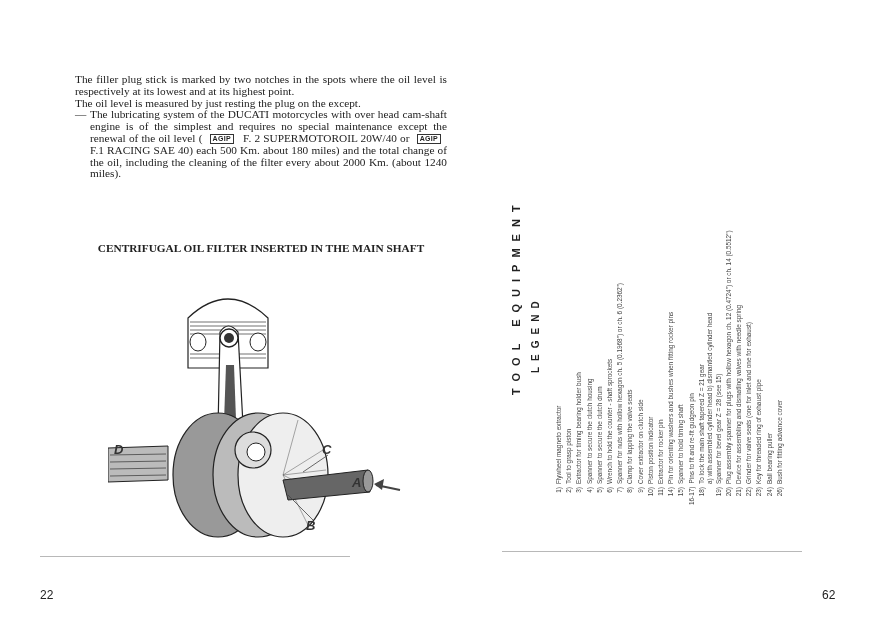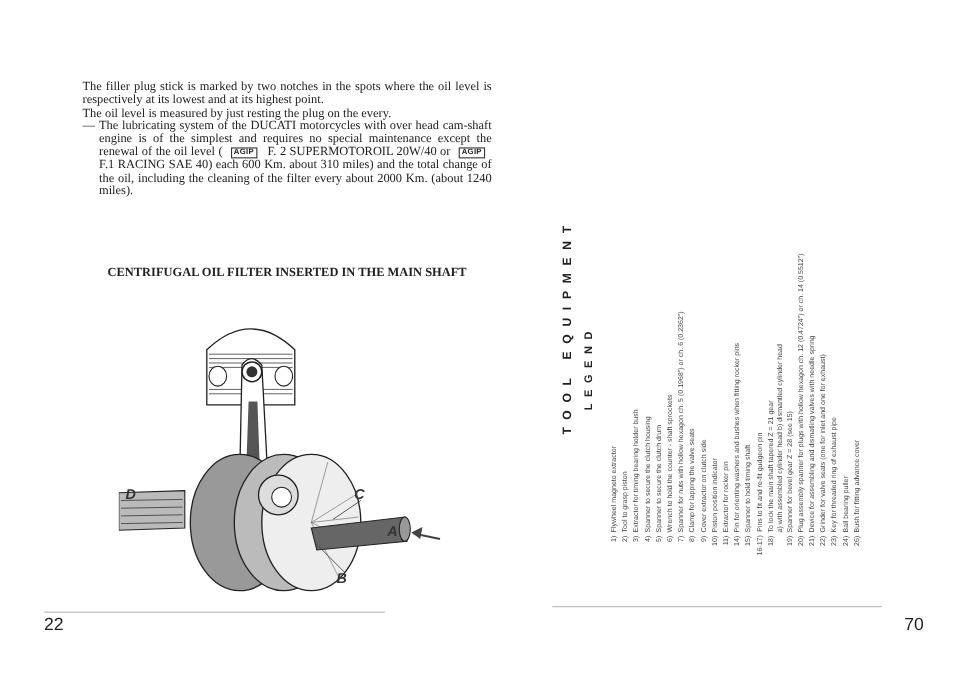--- a/index.html
+++ b/index.html
@@ -32,21 +32,21 @@
     }
 
     .figure { position: absolute; left: 108px; top: 270px; width: 300px; height: 280px; }
     .fig-label {
       position: absolute; font-family: "Liberation Sans", sans-serif; font-style: italic;
       font-weight: bold; font-size: 13px; color: #333;
     }
 
     .footer-rule { position: absolute; height: 1px; background: #b8b8b8; }
     .page-number {
-      position: absolute; top: 560px; font-family: "Liberation Sans", sans-serif; font-size: 16px; color: #222;
+      position: absolute; top: 588px; font-family: "Liberation Sans", sans-serif; font-size: 12px; color: #222;
     }
 
     
     .legend-rot {
       position: absolute; left: 508px; top: 505px; width: 400px; height: 300px;
       transform-origin: 0 0; transform: rotate(-90deg);
     }
     .legend-title {
       position: absolute; left: 110px; top: 2px; font-family: "Liberation Sans", sans-serif;
       font-weight: bold; font-size: 11px; letter-spacing: 7px; color: #222; white-space: nowrap;
@@ -62,28 +62,28 @@
     .legend-list li { white-space: nowrap; margin: 0; }
     .legend-list li .num { display: inline-block; min-width: 18px; text-align: right; margin-right: 3px; }
     .legend-list li.sub { padding-left: 21px; line-height: 6.6px; }
   </style>
 </head>
 <body>
 
 <div class="page left-page">
   <div class="body-text">
     <p>The filler plug stick is marked by two notches in the spots where the oil level is respectively at its lowest and at its highest point.</p>
-    <p>The oil level is measured by just resting the plug on the every.</p>
+    <p>The oil level is measured by just resting the plug on the except.</p>
     <p class="dash-para">
       <span class="dash">—</span>
       <span>The lubricating system of the DUCATI motorcycles with over head cam-shaft engine is of the simplest and requires no special maintenance except the renewal of the oil level (</span>
       <span class="agip-logo">AGIP</span>
       <span>F. 2 SUPERMOTOROIL 20W/40 or</span>
       <span class="agip-logo">AGIP</span>
-      <span>F.1 RACING SAE 40) each 600 Km. about 310 miles) and the total change of the oil, including the cleaning of the filter every about 2000 Km. (about 1240 miles).</span>
+      <span>F.1 RACING SAE 40) each 500 Km. about 180 miles) and the total change of the oil, including the cleaning of the filter every about 2000 Km. (about 1240 miles).</span>
     </p>
   </div>
 
   <div class="section-heading">CENTRIFUGAL OIL FILTER INSERTED IN THE MAIN SHAFT</div>
 
   <div class="figure">
     <svg width="300" height="280" viewBox="0 0 300 280">
 
       <path d="M80 48 Q120 10 160 48 L160 98 L80 98 Z" fill="#fff" stroke="#222" stroke-width="1.2"></path>
       <g stroke="#333" stroke-width="0.7">
@@ -138,21 +138,21 @@
     <span class="fig-label" style="left:244px; top:205px;">A</span>
     <span class="fig-label" style="left:198px; top:248px;">B</span>
   </div>
 
   <div class="footer-rule" style="left:40px; top:556px; width:310px;"></div>
   <div class="page-number" style="left:40px;">22</div>
 </div>
 
 <div class="page right-page">
   <div class="footer-rule" style="left:60px; top:551px; width:300px;"></div>
-  <div class="page-number" style="left:380px;">70</div>
+  <div class="page-number" style="left:380px;">62</div>
 </div>
 
 <div class="legend-rot">
   <div class="legend-title">TOOL EQUIPMENT</div>
   <div class="legend-subtitle">LEGEND</div>
   <ul class="legend-list">
     <li><span class="num">1)</span><span>Flywheel magneto extractor</span></li>
     <li><span class="num">2)</span><span>Tool to grasp piston</span></li>
     <li><span class="num">3)</span><span>Extractor for timing bearing holder bush</span></li>
     <li><span class="num">4)</span><span>Spanner to secure the clutch housing</span></li>

